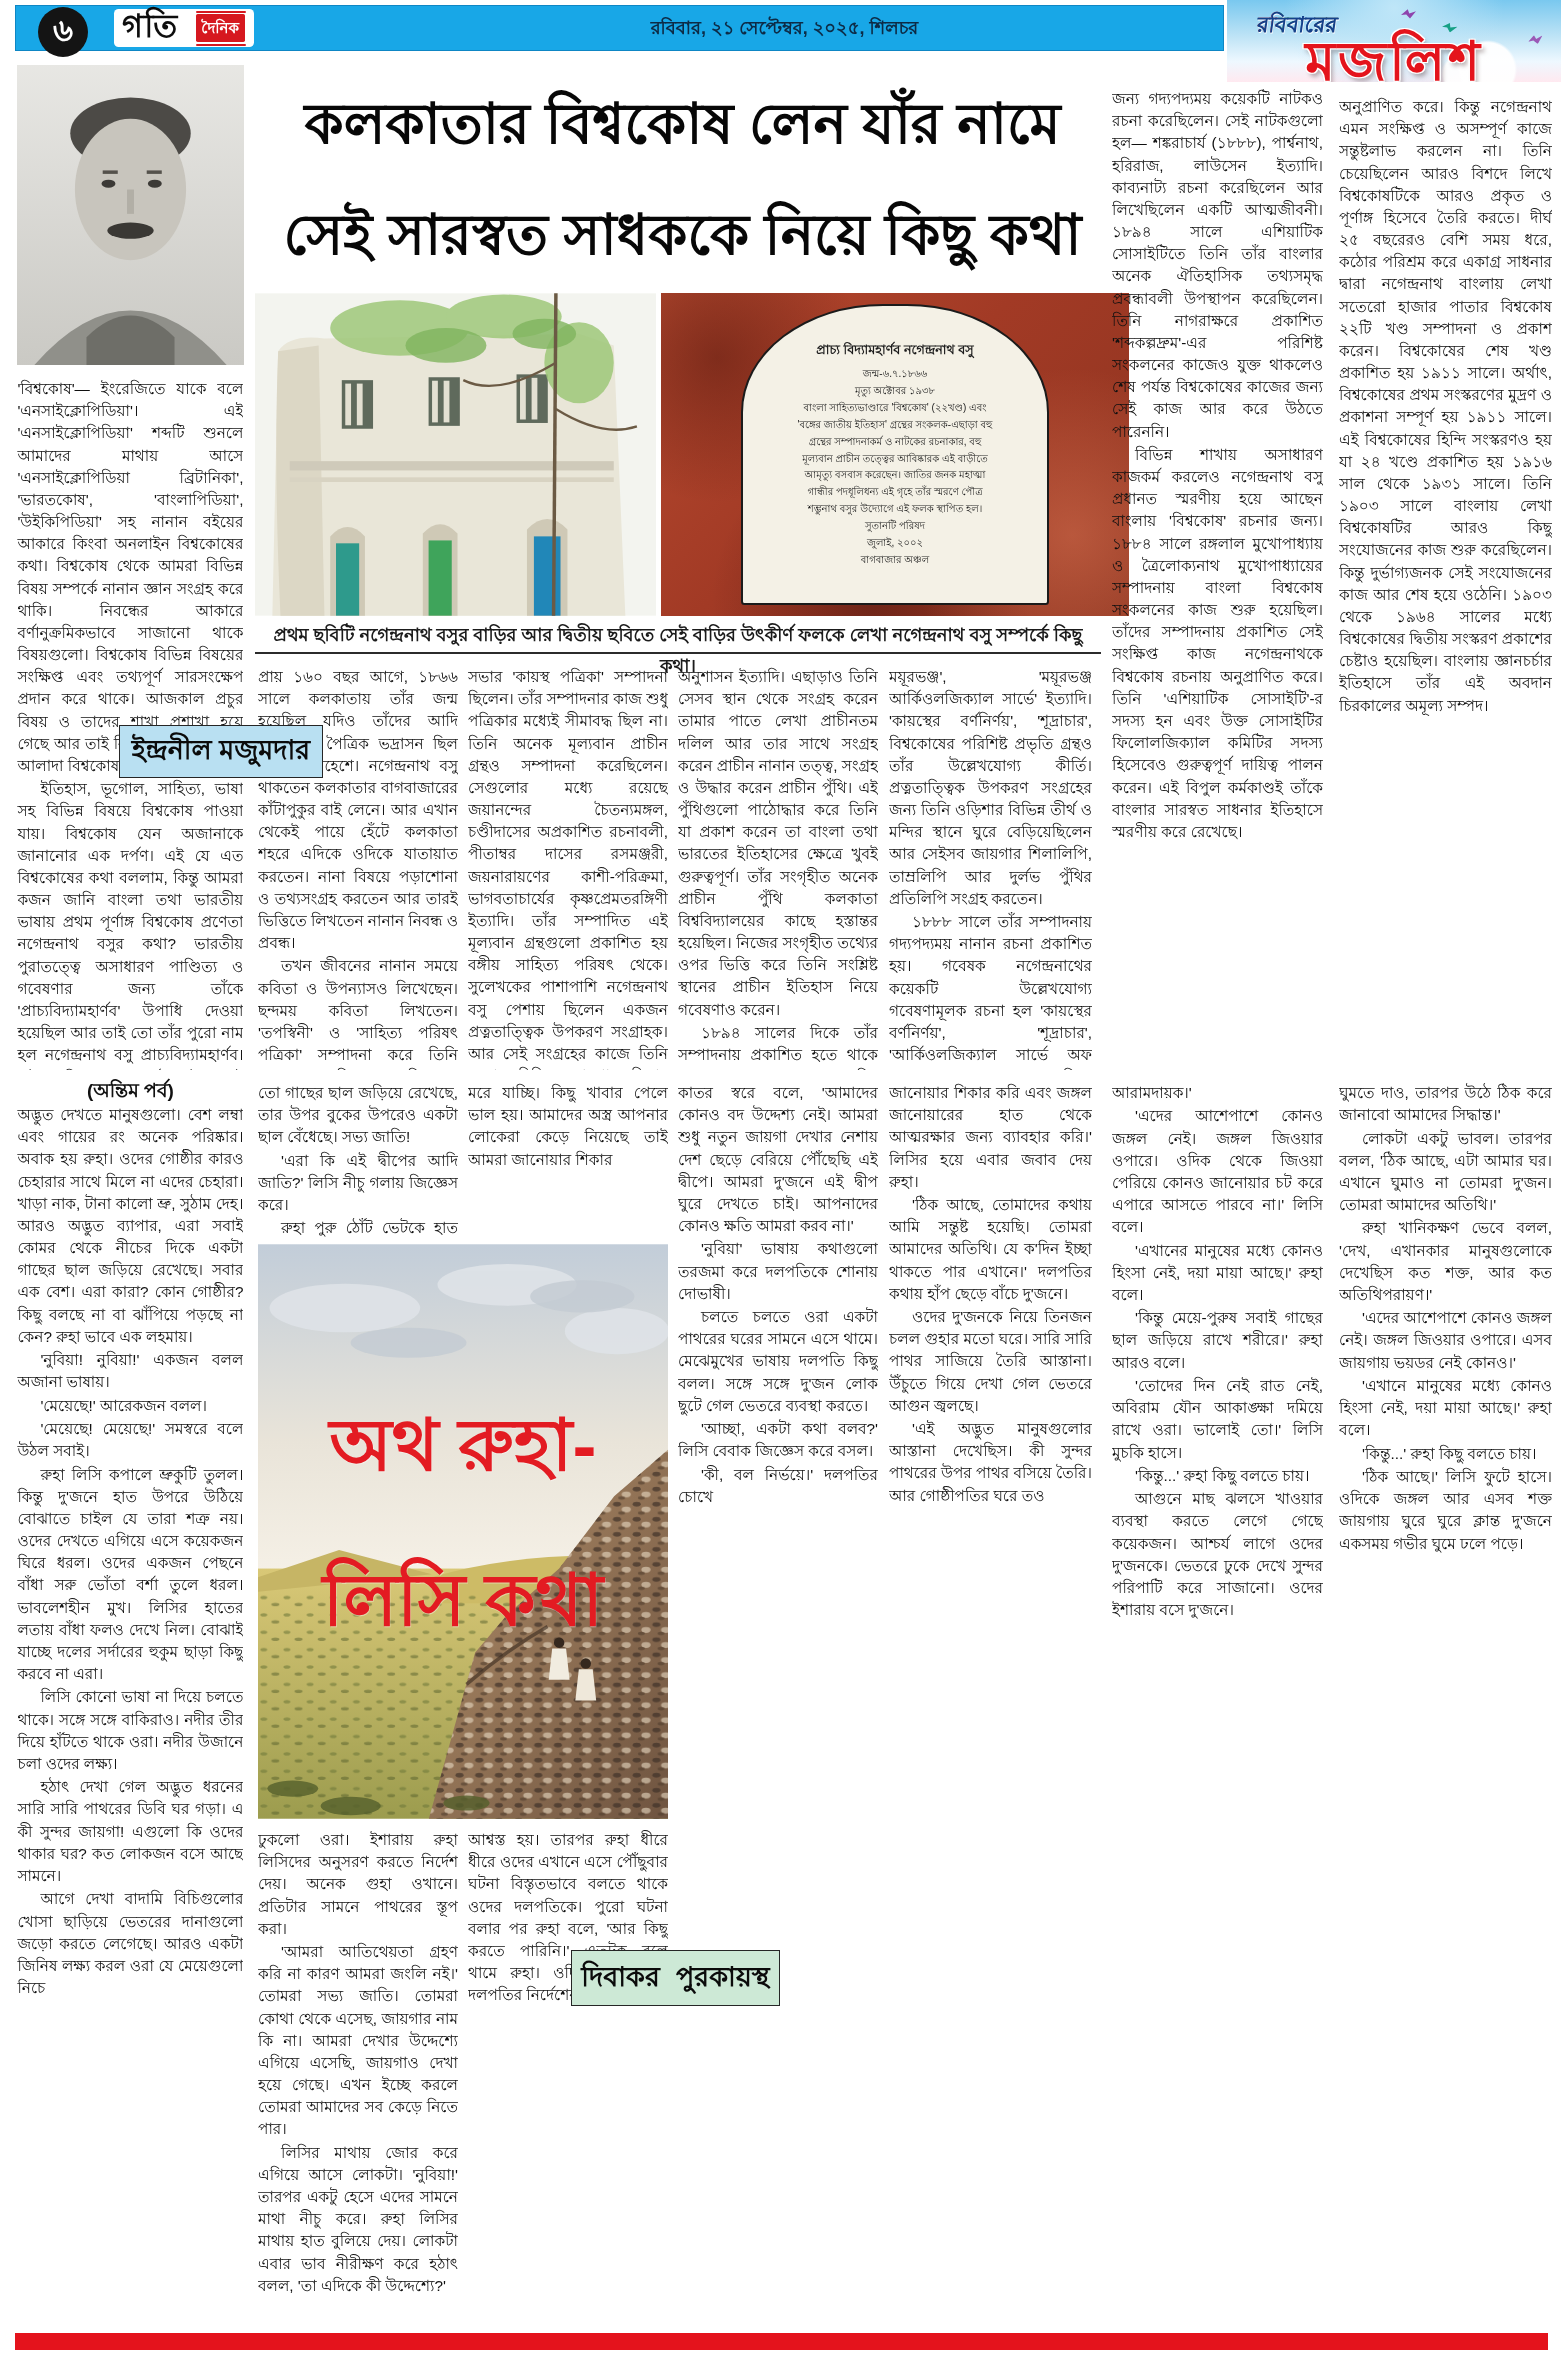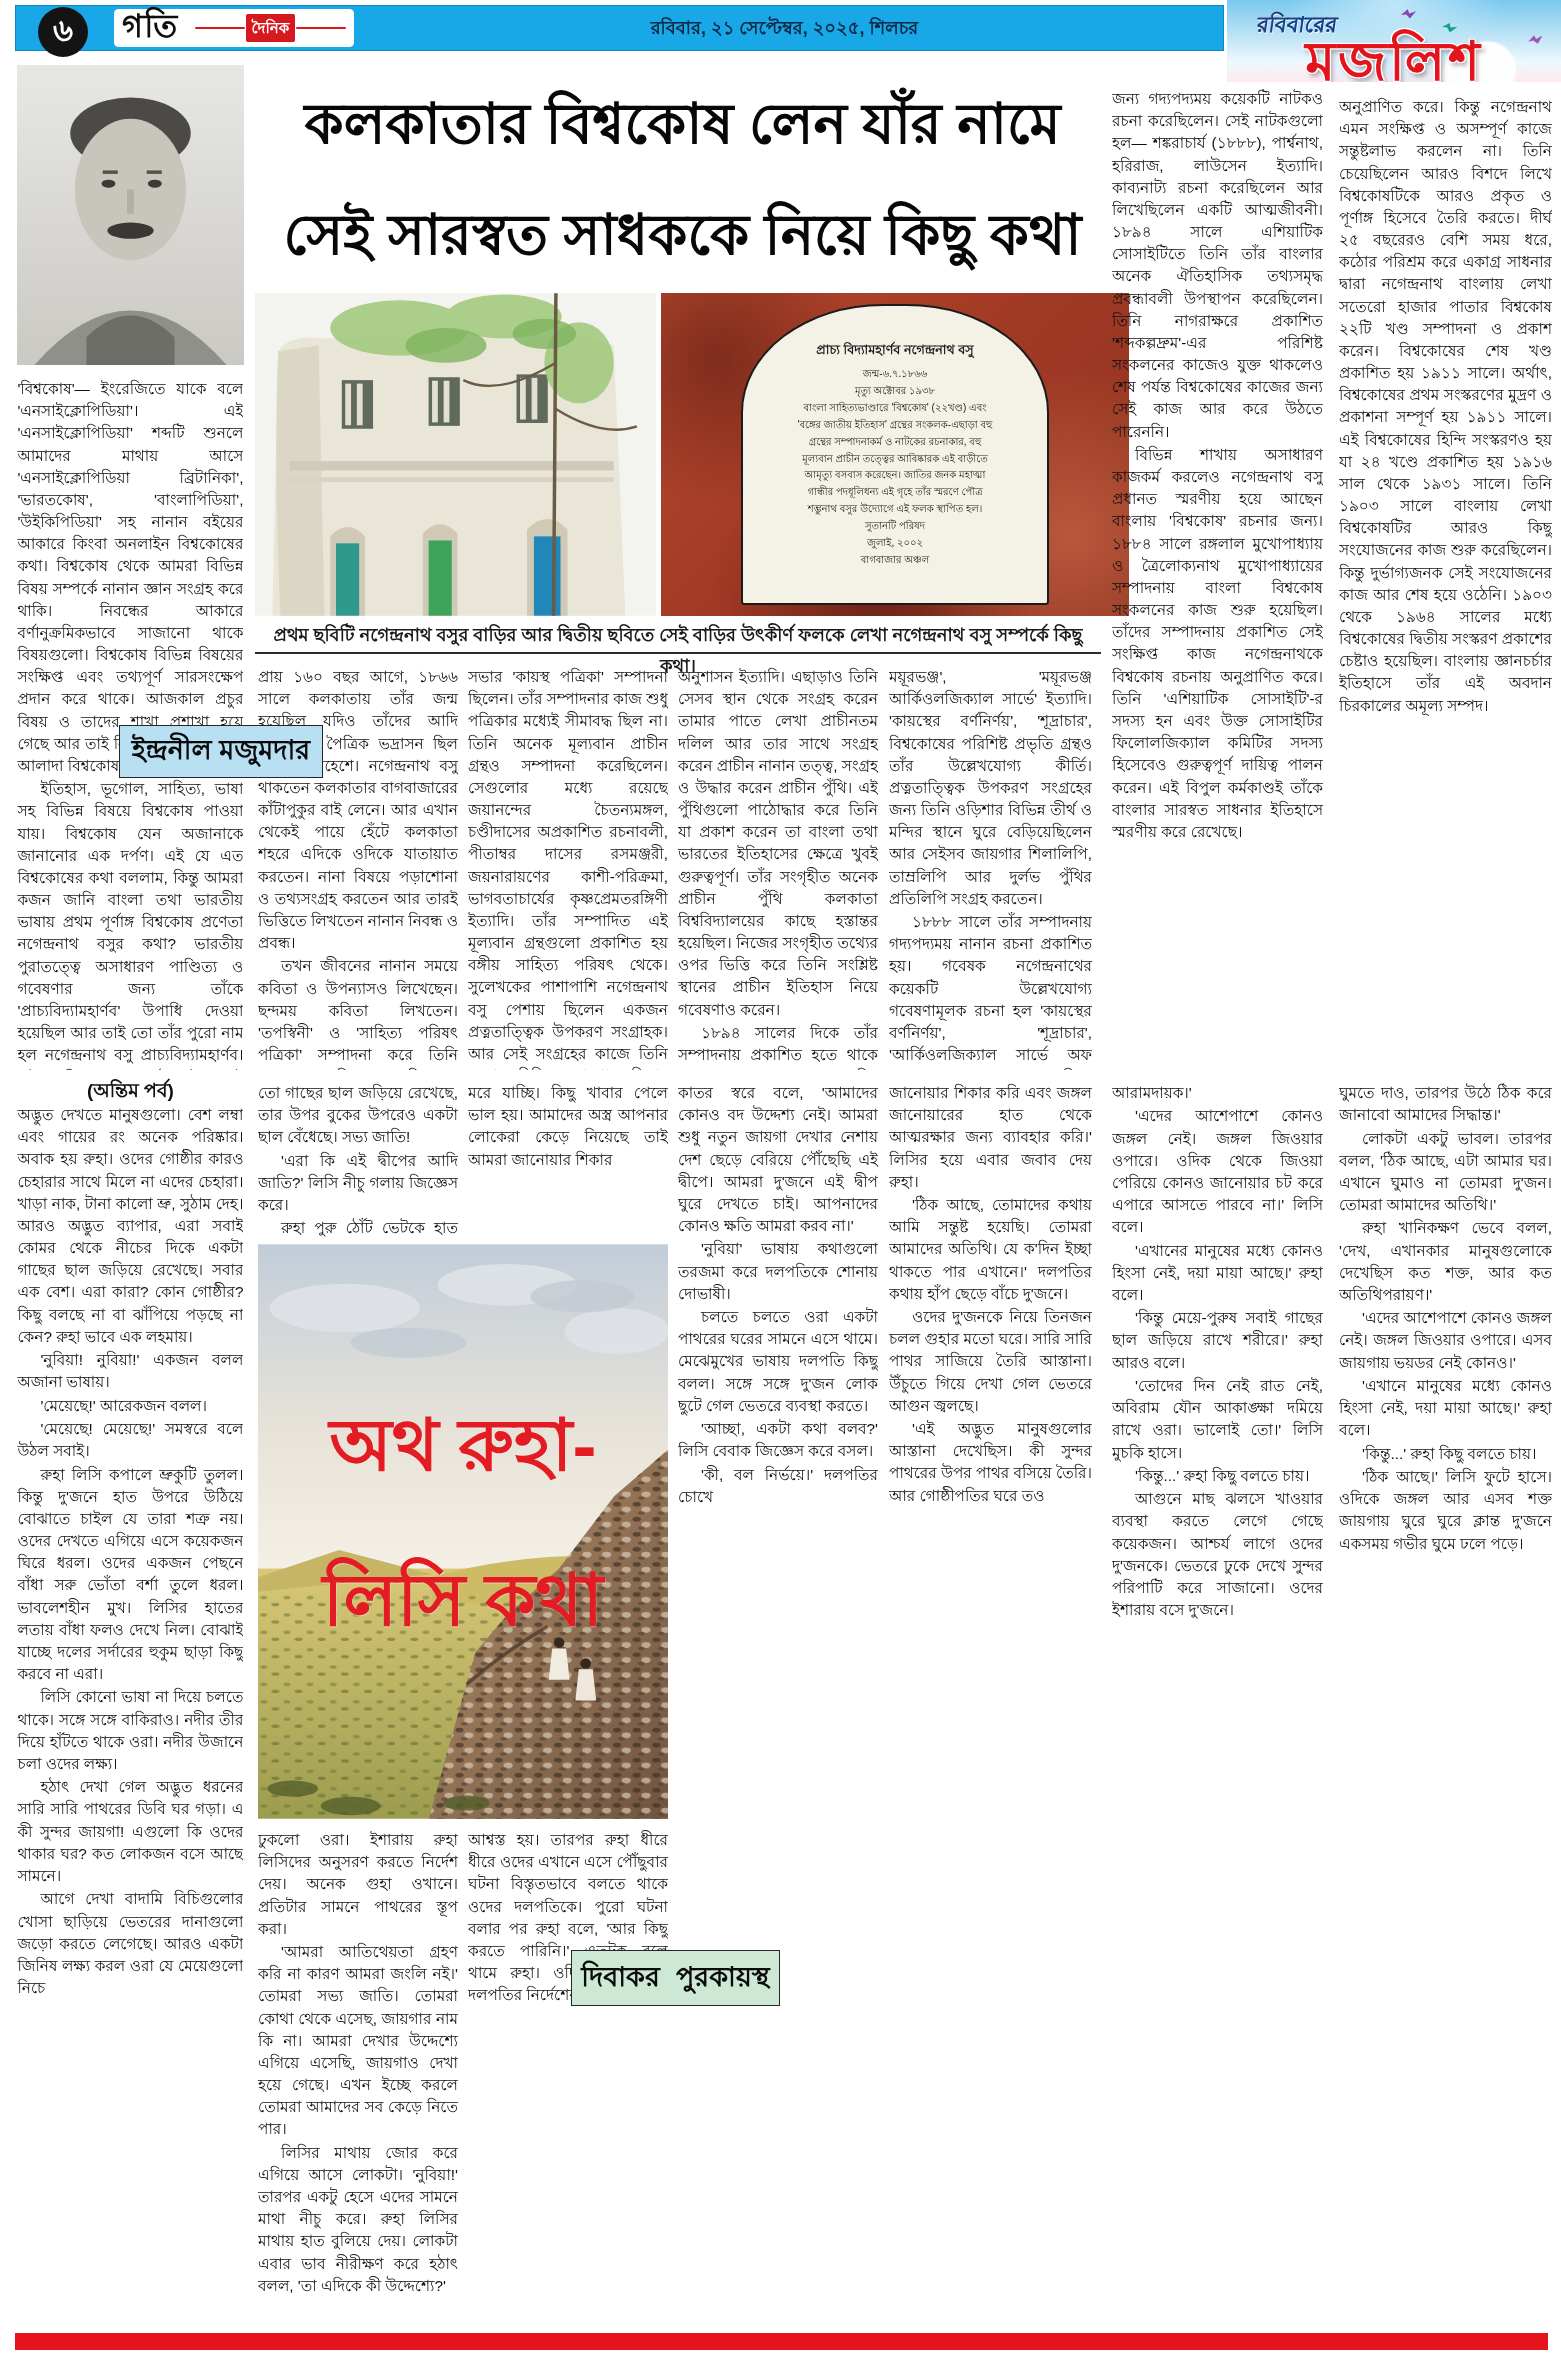--- a/index.html
+++ b/index.html
@@ -4,23 +4,23 @@
 <style>
   html,body{margin:0;padding:0;background:#9a9a9a;}
   #page{position:relative;width:1561px;height:2366px;background:#fff;overflow:hidden;
         font-family:"Liberation Sans","DejaVu Sans",sans-serif;color:#111;}
   .abs{position:absolute;}
   
   .topbar{left:14.5px;top:4.6px;width:1209px;height:46px;background:#18a7e7;border:1.7px solid #0e86c4;box-sizing:border-box;}
   .pagenum-circle{left:38px;top:7px;width:50px;height:50px;background:#141414;border-radius:50%;
         display:flex;align-items:center;justify-content:center;color:#fff;font-size:31px;font-weight:800;z-index:5;}
   .brandbox{left:114px;top:9.3px;height:38px;background:#fff;border-radius:4.6px;display:flex;align-items:center;
-        padding:0 8px;gap:16px;z-index:5;}
+        padding:0 8px;gap:2px;z-index:5;}
   .brand-main{font-size:32px;font-weight:900;color:#0d0d0d;letter-spacing:1.2px;}
-  .brand-badge-wrap{display:flex;flex-direction:row;align-items:center;gap:1.2px;}
+  .brand-badge-wrap{display:flex;flex-direction:column;align-items:flex-start;gap:1.2px;margin-left:15px;}
   .brand-badge-line{width:50px;height:2.3px;background:#d6181f;border-radius:1.2px;}
   .brand-badge{background:#d6181f;color:#fff;font-size:15px;font-weight:800;padding:1.7px 5.8px;border-radius:1.7px;}
   .dateline{left:524px;top:14px;width:521px;text-align:center;font-size:18px;font-weight:800;color:#0d2b46;}
   
   .supp{left:1227px;top:0;width:334px;height:82px;overflow:hidden;
         background:
           radial-gradient(circle at 78% 85%, rgba(255,255,255,.95) 0 10%, transparent 11%),
           radial-gradient(circle at 70% 90%, rgba(255,255,255,.9) 0 7%, transparent 8%),
           radial-gradient(circle at 50% 10%, #bfe6f8, transparent 60%),
           linear-gradient(180deg,#79c8ef 0%,#bfe4f6 45%,#eef8ff 75%,#ffe9f0 100%);}

